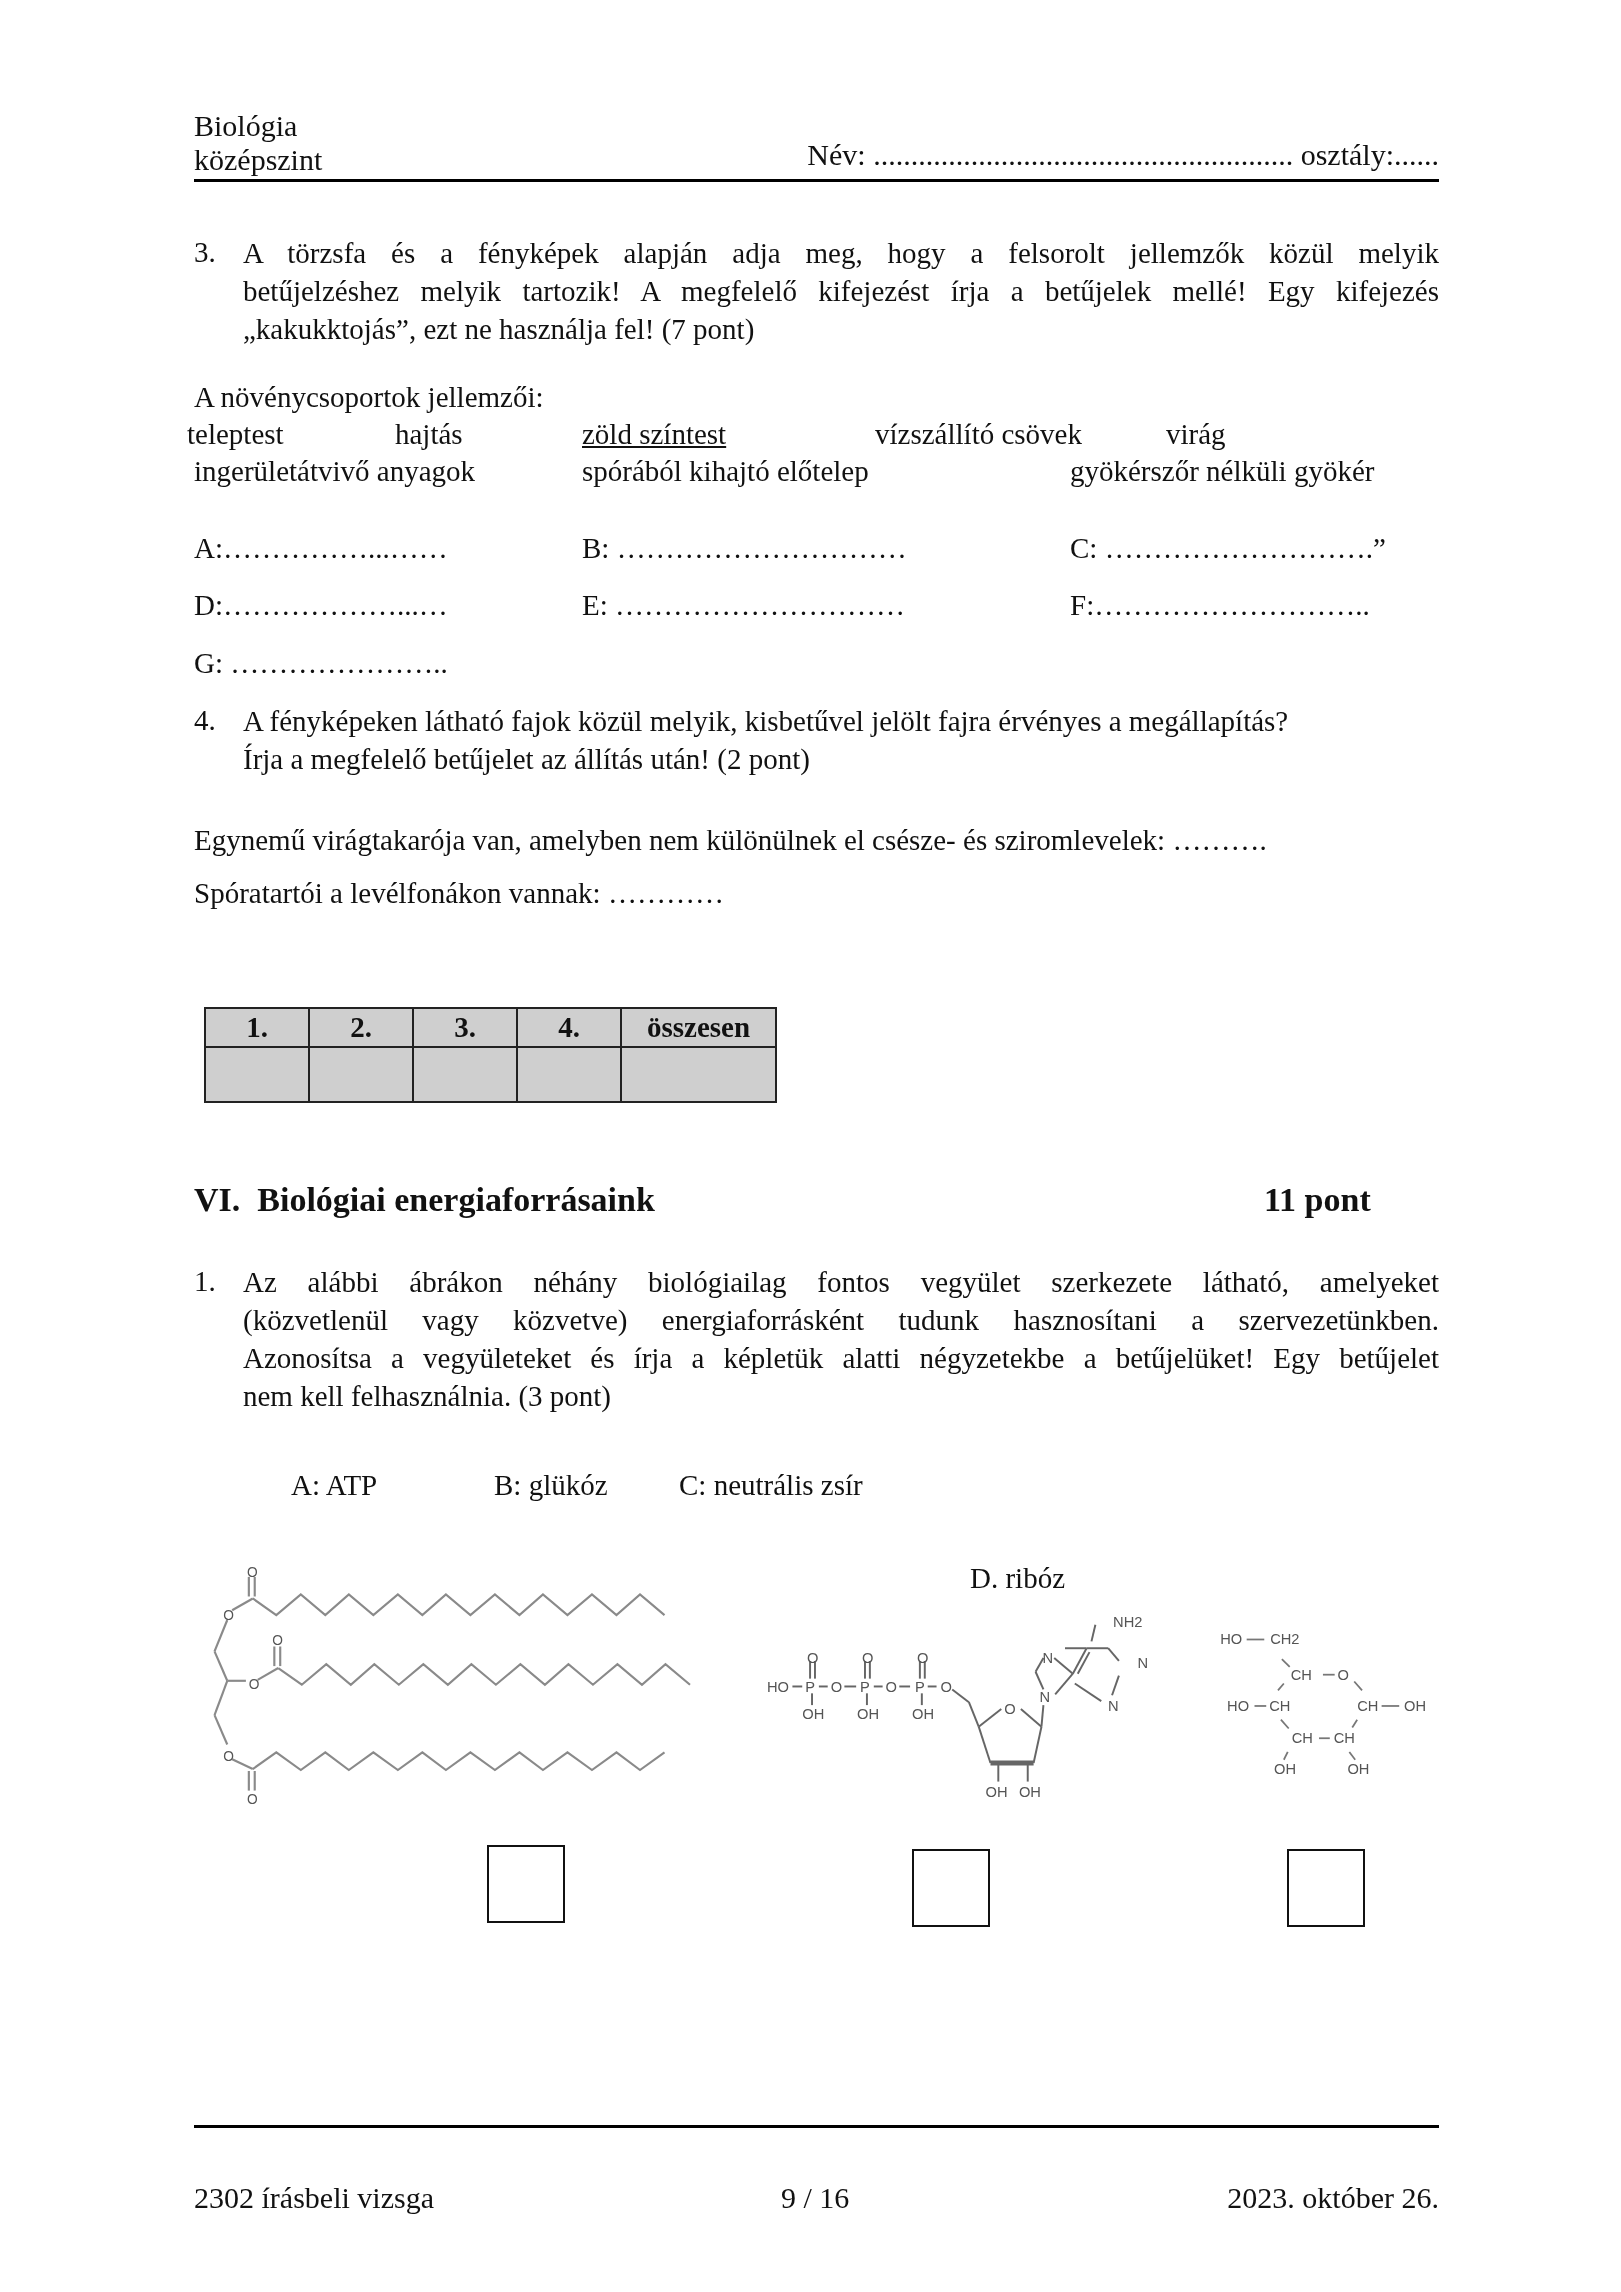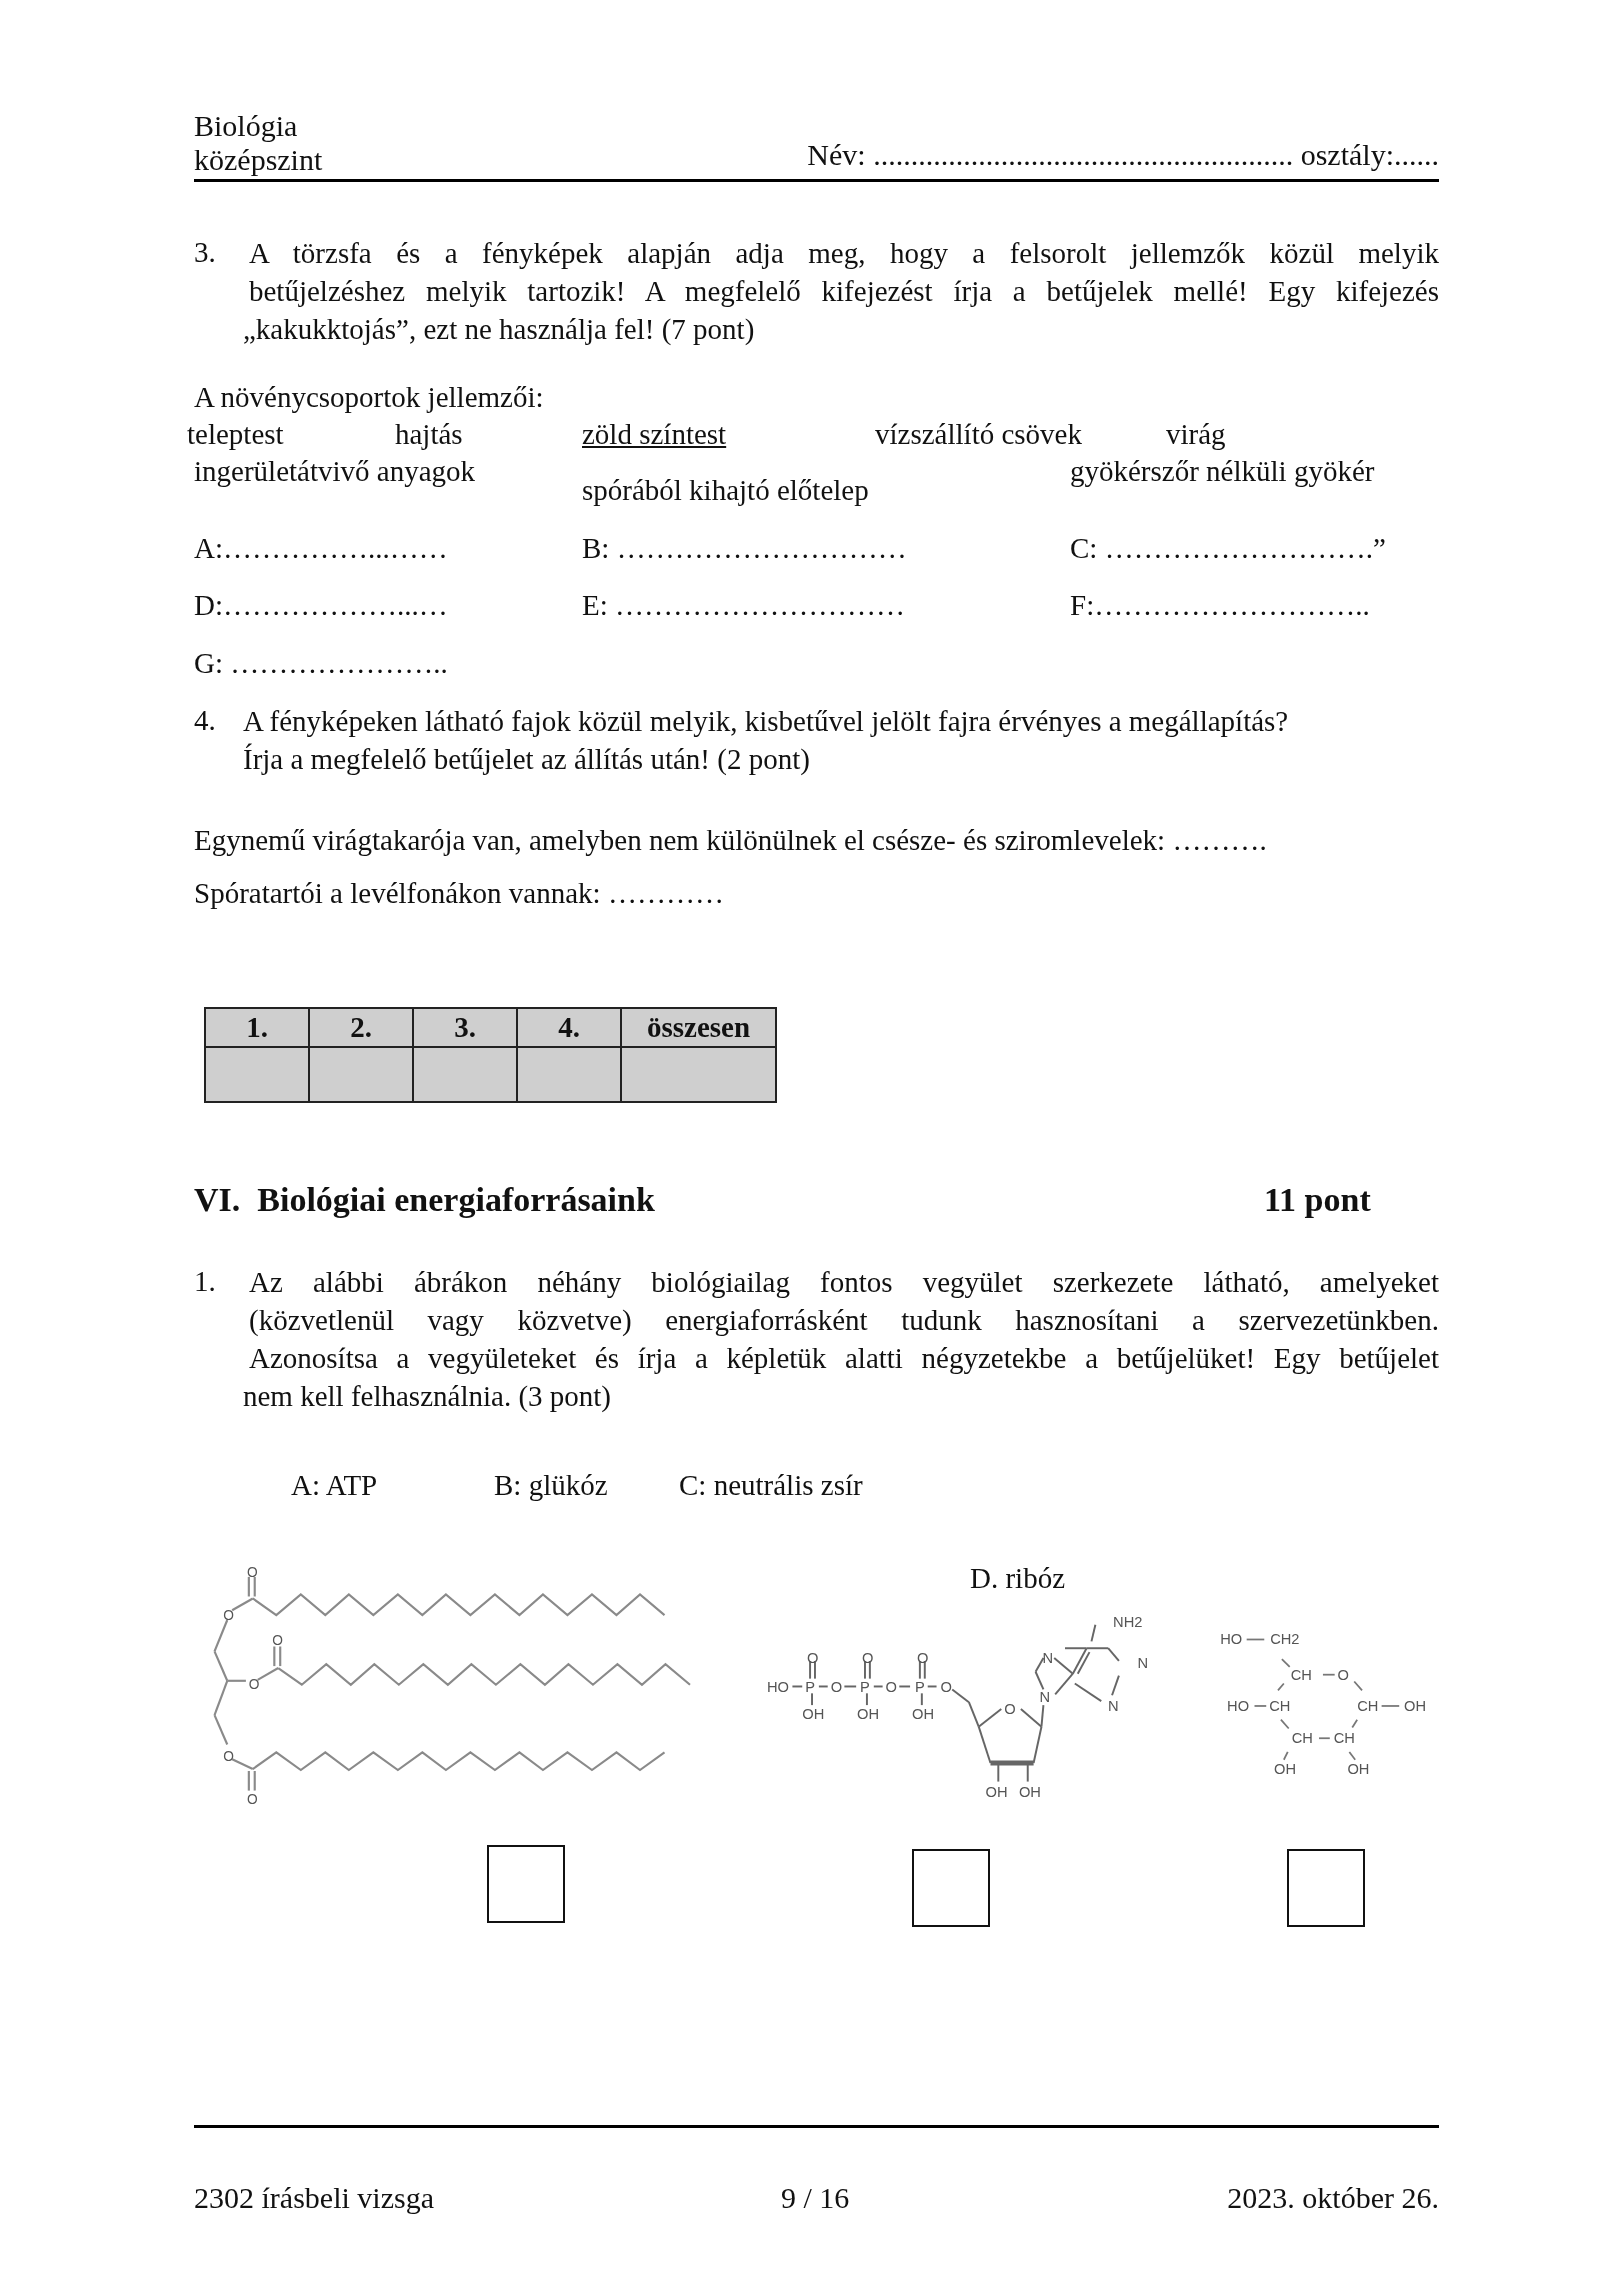--- a/index.html
+++ b/index.html
@@ -4,21 +4,21 @@
 <style>
   html, body { margin:0; padding:0; background:#fff; }
   body { width:1621px; height:2293px; position:relative; overflow:hidden;
          font-family:"Liberation Serif","DejaVu Serif",serif; color:#111; }
   .abs { position:absolute; }
   .t { font-size:29px; line-height:37px; white-space:nowrap; }
   .hdr { font-size:30px; line-height:33px; }
   .rule { position:absolute; left:194px; width:1245px; background:#000; }
   .qnum { position:absolute; left:194px; }
   .qbody { position:absolute; left:243px; width:1196px; font-size:29px; line-height:38px; }
-  .jline { display:block; text-align:justify; text-align-last:justify;margin-left:6px; }
+  .jline { display:block; text-align:justify; text-align-last:justify; }
   .lline { display:block; }
   table.score { border-collapse:collapse; position:absolute; left:204px; top:1007px; }
   table.score td { border:2px solid #222; background:#cfcfcf; width:102px; text-align:center;
      font-weight:bold; font-size:29px; padding:0; }
   table.score tr.h td { height:37px; }
   table.score tr.b td { height:53px; }
   table.score td.last { width:153px; }
   .ansbox { position:absolute; width:74px; height:74px; border:2.5px solid #111; background:#fff; }
   .mol { position:absolute; }
   .mol text { font-family:"Liberation Sans","DejaVu Sans",sans-serif; fill:#555; }
@@ -38,21 +38,21 @@
   <span class="lline">„kakukktojás”, ezt ne használja fel! (7 pont)</span>
 </div>
 
 <div class="abs t" style="left:194px; top:379px;">A növénycsoportok jellemzői:</div>
 <div class="abs t" style="left:187px; top:416px;">teleptest</div>
 <div class="abs t" style="left:395px; top:416px;">hajtás</div>
 <div class="abs t" style="left:582px; top:416px;text-decoration:underline;">zöld színtest</div>
 <div class="abs t" style="left:875px; top:416px;">vízszállító csövek</div>
 <div class="abs t" style="left:1166px; top:416px;">virág</div>
 <div class="abs t" style="left:194px; top:453px;">ingerületátvivő anyagok</div>
-<div class="abs t" style="left:582px; top:453px;margin-top:19px;">spórából kihajtó előtelep</div>
+<div class="abs t" style="left:582px; top:453px;">spórából kihajtó előtelep</div>
 <div class="abs t" style="left:1070px; top:453px;">gyökérszőr nélküli gyökér</div>
 
 <div class="abs t" style="left:194px; top:530px;"><span>A:</span><span>……………...……</span></div>
 <div class="abs t" style="left:582px; top:530px;"><span>B:</span><span> …………………………</span></div>
 <div class="abs t" style="left:1070px; top:530px;"><span>C:</span><span> ……………………….”</span></div>
 <div class="abs t" style="left:194px; top:587px;"><span>D:</span><span>………………...…</span></div>
 <div class="abs t" style="left:582px; top:587px;"><span>E:</span><span> …………………………</span></div>
 <div class="abs t" style="left:1070px; top:587px;"><span>F:</span><span>………………………..</span></div>
 <div class="abs t" style="left:194px; top:645px;"><span>G:</span><span> …………………..</span></div>
 

